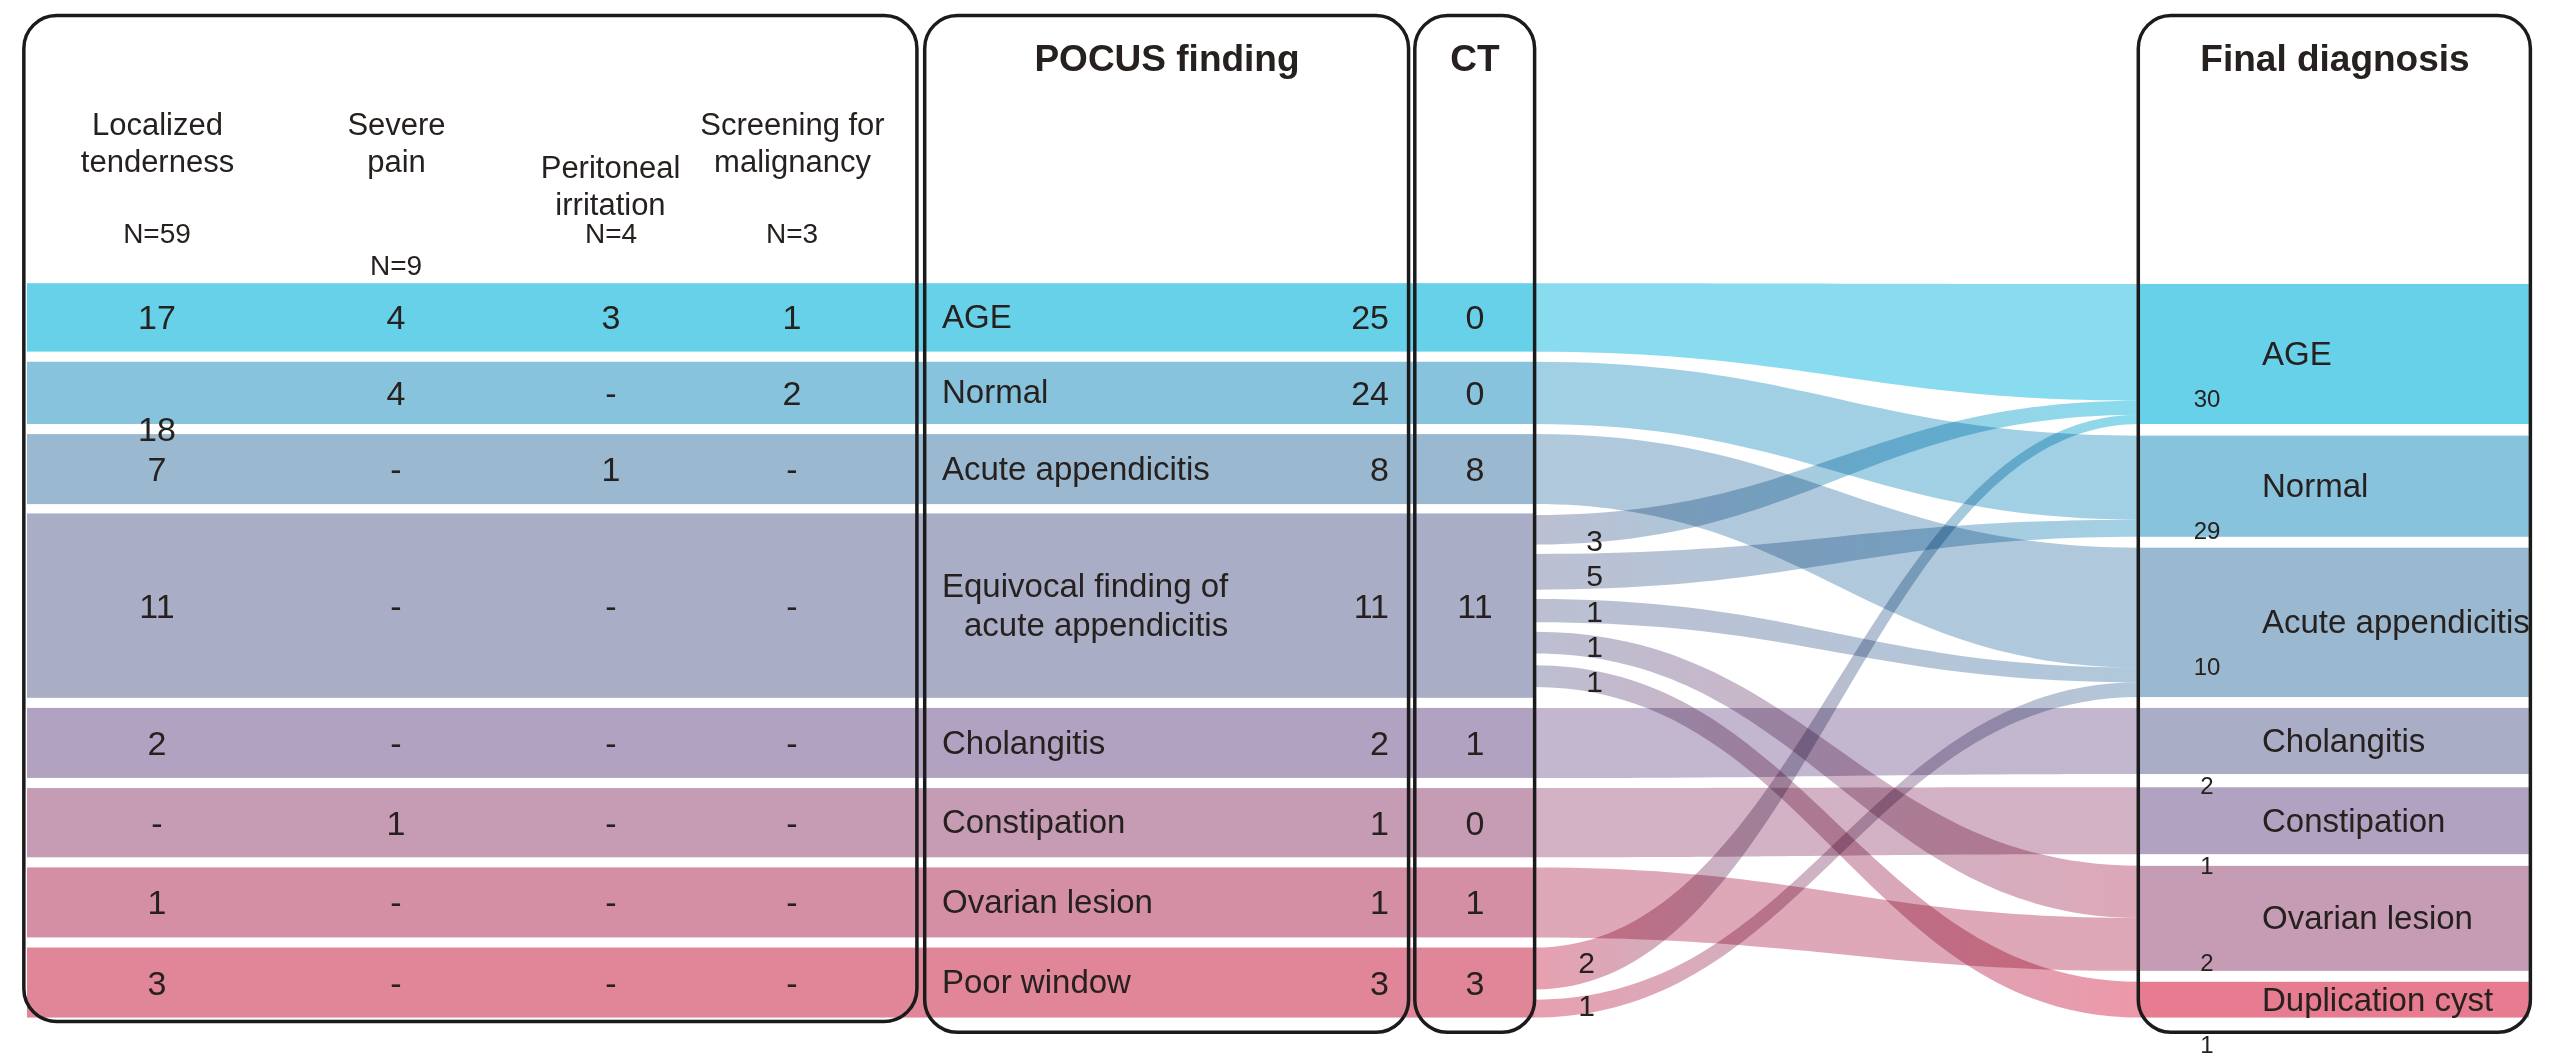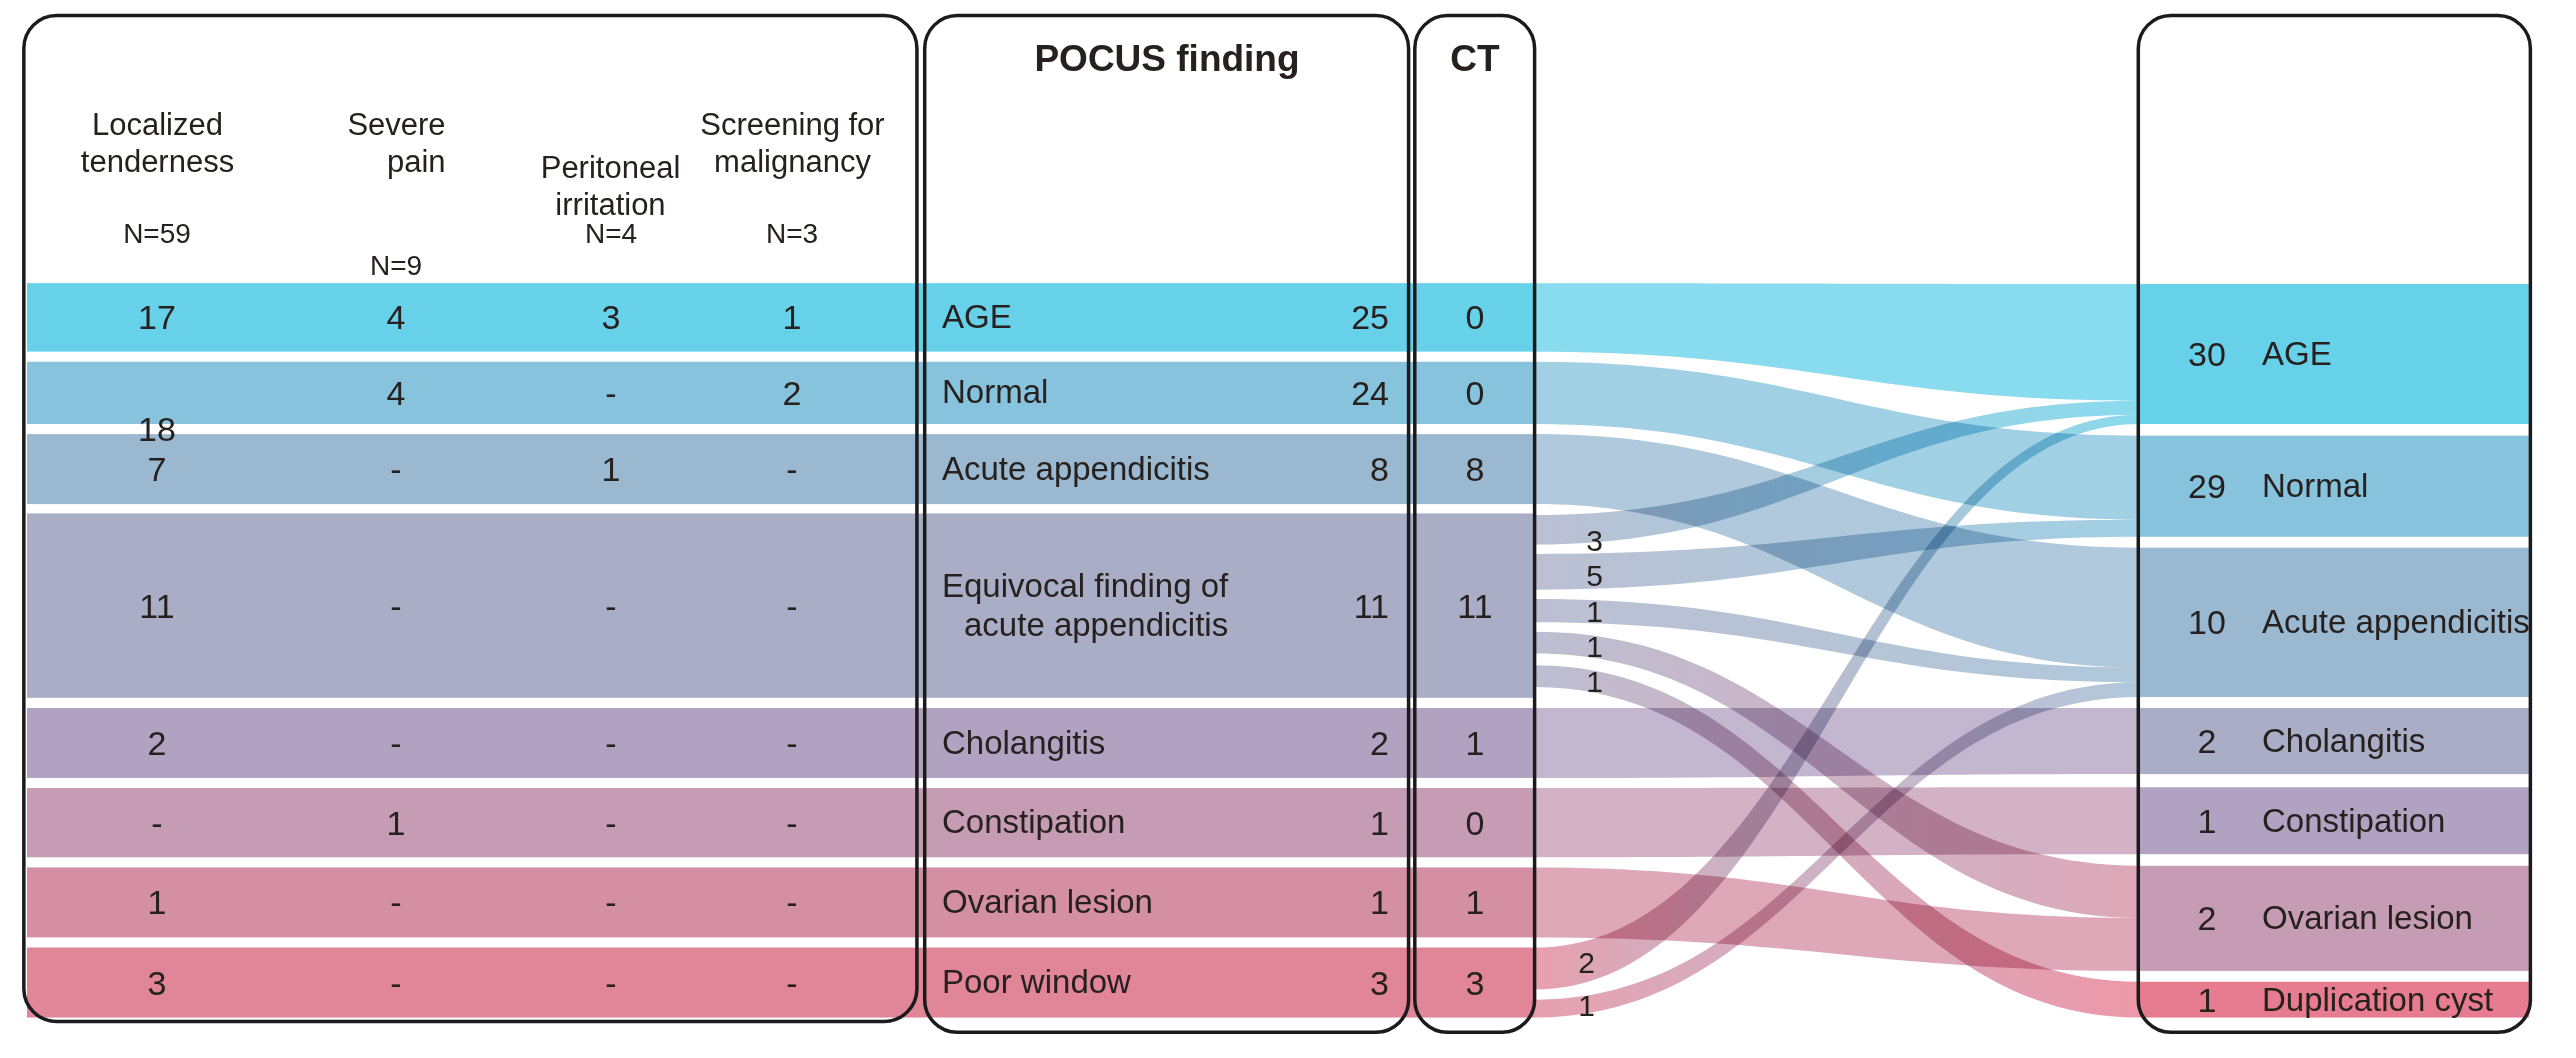--- a/index.html
+++ b/index.html
@@ -10,21 +10,21 @@
        white-space:pre-line;line-height:1.18;color:#26211f;}
   .left-align{justify-content:flex-start;text-align:right;}
   .right-align{justify-content:flex-end;text-align:right;}
   .panel-title{font-size:37px;font-weight:bold;}
   .col-head{font-size:31px;text-align:center;}
   .n-label{font-size:28px;text-align:center;}
   .cell{font-size:34px;}
   .pocus-label{font-size:33px;}
   .pocus-val{font-size:34px;}
   .ct-val{font-size:34px;}
-  .final-num{font-size:34px;}
+  .final-num{font-size:24px;margin-top:45px;}
   .final-label{font-size:33px;}
   .flow-label{font-size:30px;}
   #flows path{mix-blend-mode:multiply;}
 </style>
 </head>
 <body>
 
 <div id="stage">
   <svg id="art" width="2576" height="1058" viewBox="0 0 3310 1360">
       <defs>
@@ -112,26 +112,27 @@
         <path d="M 1972,1285 C 2322.1,1285 2399.9,877 2750,877 L 2750,896 C 2399.9,896 2322.1,1308 1972,1308 Z" fill="url(#fg12)"></path>
       </g>
       <rect x="30" y="20" width="1148" height="1293" rx="42" ry="42" fill="none" stroke="#1b1b1b" stroke-width="4.5"></rect>
       <rect x="1188" y="20" width="622" height="1307" rx="42" ry="42" fill="none" stroke="#1b1b1b" stroke-width="4.5"></rect>
       <rect x="1818" y="20" width="154" height="1307" rx="42" ry="42" fill="none" stroke="#1b1b1b" stroke-width="4.5"></rect>
       <rect x="2748" y="20" width="504" height="1307" rx="42" ry="42" fill="none" stroke="#1b1b1b" stroke-width="4.5"></rect>
     </svg>
 
   <div class="txt panel-title" style="left:925px;top:37px;width:484px;height:44px;">POCUS finding</div>
   <div class="txt panel-title" style="left:1415px;top:37px;width:120px;height:44px;">CT</div>
+  <div class="txt panel-title" style="left:2139px;top:37px;width:392px;height:44px;">Final diagnosis</div>
 
   <div id="gen">
       <div class="txt col-head" style="left: 33px; top: 100px; width: 249px; height: 87px;">Localized
 tenderness</div>
       <div class="txt n-label" style="left: 79px; top: 216px; width: 156px; height: 36px;">N=59</div>
-      <div class="txt col-head" style="left: 272px; top: 100px; width: 249px; height: 87px; text-align: right;">Severe
+      <div class="txt col-head" style="left: 272px; top: 100px; width: 249px; height: 87px;">Severe
 pain</div>
       <div class="txt n-label" style="left: 318px; top: 216px; width: 156px; height: 36px; margin-top: 32px;">N=9</div>
       <div class="txt col-head" style="left: 486px; top: 100px; width: 249px; height: 87px; margin-top: 43px;">Peritoneal
 irritation</div>
       <div class="txt n-label" style="left: 533px; top: 216px; width: 156px; height: 36px;">N=4</div>
       <div class="txt col-head" style="left: 668px; top: 100px; width: 249px; height: 87px;">Screening for
 malignancy</div>
       <div class="txt n-label" style="left: 714px; top: 216px; width: 156px; height: 36px;">N=3</div>
       <div class="txt cell" style="left: 87px; top: 294px; width: 140px; height: 47px;">17</div>
       <div class="txt cell" style="left: 326px; top: 294px; width: 140px; height: 47px;">4</div>

